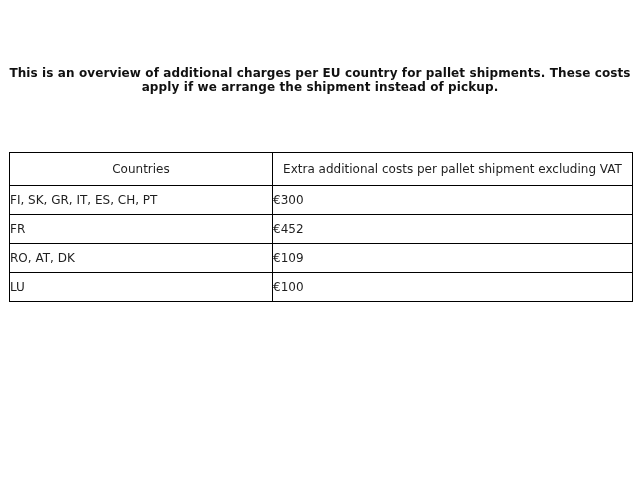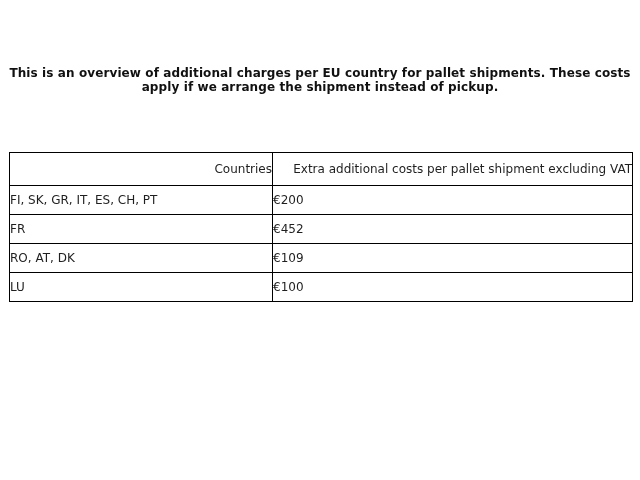--- a/index.html
+++ b/index.html
@@ -39,21 +39,21 @@
   table.charges th,
   table.charges td {
     border: 1px solid #000000;
     font-weight: normal;
     padding: 0;
     overflow: hidden;
     white-space: nowrap;
   }
   table.charges th {
     height: 32px;
-    text-align: right;
+    text-align: center;
     vertical-align: middle;
   }
   table.charges td {
     height: 28px;
     vertical-align: middle;
     text-align: left;
   }
   col.col-countries { width: 263px; }
   col.col-cost      { width: 360px; }
   td.cell-countries { padding-left: 24px; margin-top: 31px; }
@@ -71,21 +71,21 @@
   </colgroup>
   <thead>
     <tr>
       <th>Countries</th>
       <th>Extra additional costs per pallet shipment excluding VAT</th>
     </tr>
   </thead>
   <tbody>
     <tr>
       <td class="cell-countries">FI, SK, GR, IT, ES, CH, PT</td>
-      <td class="cell-cost">€200</td>
+      <td class="cell-cost">€300</td>
     </tr>
     <tr>
       <td class="cell-countries">FR</td>
       <td class="cell-cost">€452</td>
     </tr>
     <tr>
       <td class="cell-countries">RO, AT, DK</td>
       <td class="cell-cost">€109</td>
     </tr>
     <tr>

